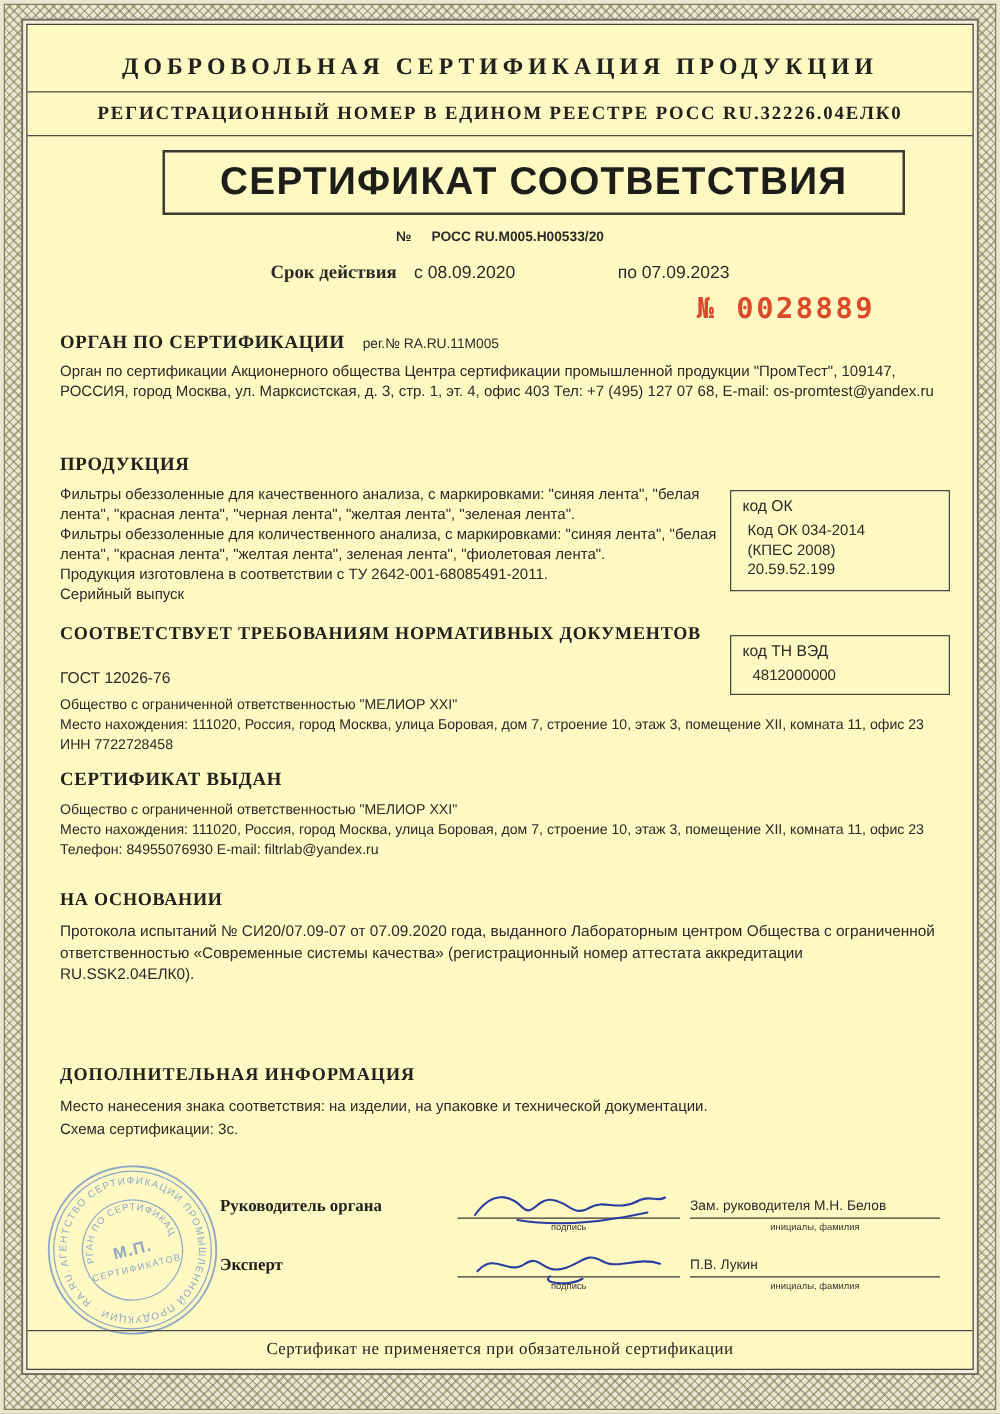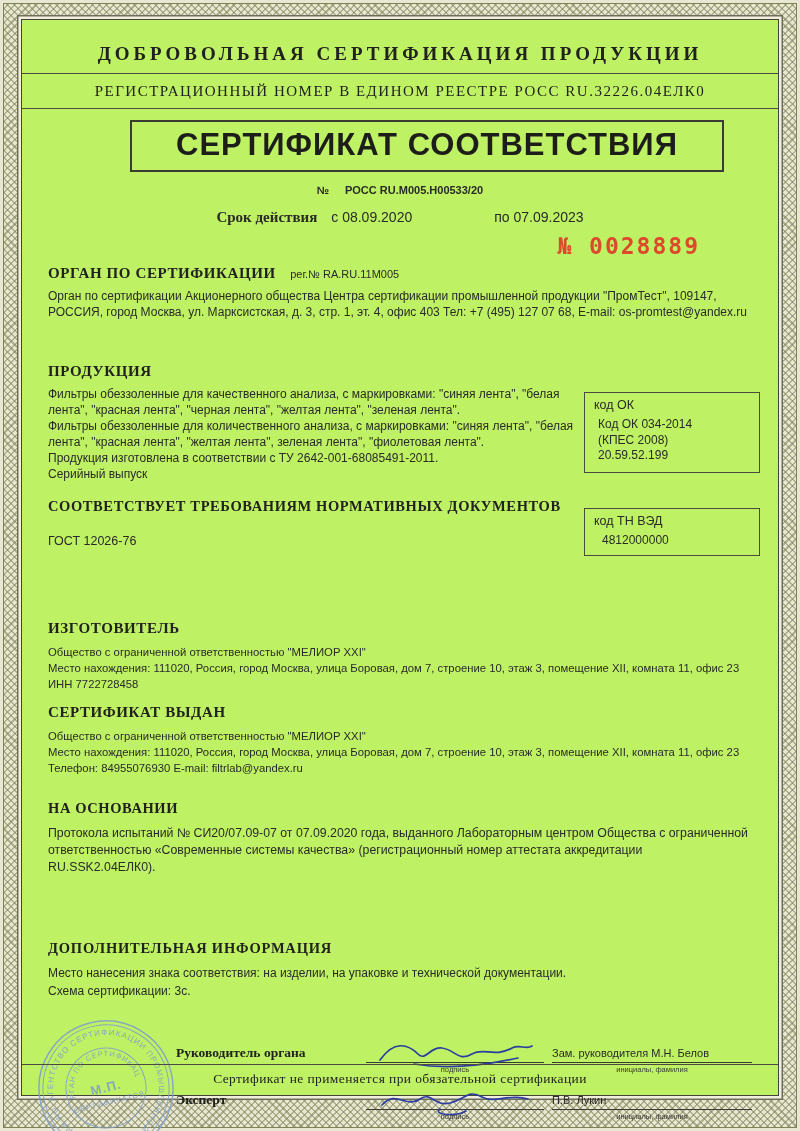--- a/index.html
+++ b/index.html
@@ -15,34 +15,34 @@
   }
   .guilloche {
     position: absolute; inset: 3px;
     border: 1px solid #7d8258;
     background:
       repeating-linear-gradient(45deg,  rgba(125,132,88,.55) 0 1.5px, transparent 1.5px 5px),
       repeating-linear-gradient(-45deg, rgba(125,132,88,.55) 0 1.5px, transparent 1.5px 5px);
   }
   .frame {
     position: absolute; left: 21px; top: 19px; right: 21px; bottom: 35px;
-    background: #bef264;
+    background: #fef9c3;
     border: 1.6px solid #43433a;
     box-shadow: 0 0 0 2.5px #f2efdd, 0 0 0 4px #6e6e5d;
     padding: 0 26px;
   }
   .doc-title {
     margin-top: 23px; text-align: center;
     font-family: "Liberation Serif", serif; font-weight: bold;
     font-size: 19px; letter-spacing: 4px; color: #21211e;
   }
   .rule { border-top: 1.3px solid #4a4a40; margin: 8px -26px 0; }
   .registry-line {
     margin-top: 9px; text-align: center;
-    font-family: "Liberation Serif", serif; font-weight: normal;
+    font-family: "Liberation Serif", serif; font-weight: bold;
     font-size: 15px; letter-spacing: 1.5px; color: #21211e;
   }
   .cert-box {
     margin: 11px 28px 0 82px;
     border: 2.2px solid #3c3c34;
     text-align: center; padding: 5px 0 7px;
   }
   .cert-box span { font-size: 31px; font-weight: bold; letter-spacing: 1px; color: #1d1d1a; }
   .cert-number { margin-top: 12px; text-align: center; font-size: 11px; font-weight: bold; }
   .cert-number .num-label { margin-right: 16px; }
@@ -165,21 +165,20 @@
     </div>
 
     <div class="section-heading h-compliance">СООТВЕТСТВУЕТ ТРЕБОВАНИЯМ НОРМАТИВНЫХ ДОКУМЕНТОВ</div>
     <div class="gost">ГОСТ 12026-76</div>
 
     <div class="code-box tnved-box">
       <div class="code-label">код ТН ВЭД</div>
       <div class="code-value">4812000000</div>
     </div>
 
-    <div class="section-heading h-manufacturer">ИЗГОТОВИТЕЛЬ</div>
     <div class="lines">
       <div>Общество с ограниченной ответственностью "МЕЛИОР XXI"</div>
       <div>Место нахождения: 111020, Россия, город Москва, улица Боровая, дом 7, строение 10, этаж 3, помещение XII, комната 11, офис 23</div>
       <div>ИНН 7722728458</div>
     </div>
 
     <div class="section-heading h-issued">СЕРТИФИКАТ ВЫДАН</div>
     <div class="lines">
       <div>Общество с ограниченной ответственностью "МЕЛИОР XXI"</div>
       <div>Место нахождения: 111020, Россия, город Москва, улица Боровая, дом 7, строение 10, этаж 3, помещение XII, комната 11, офис 23</div>

